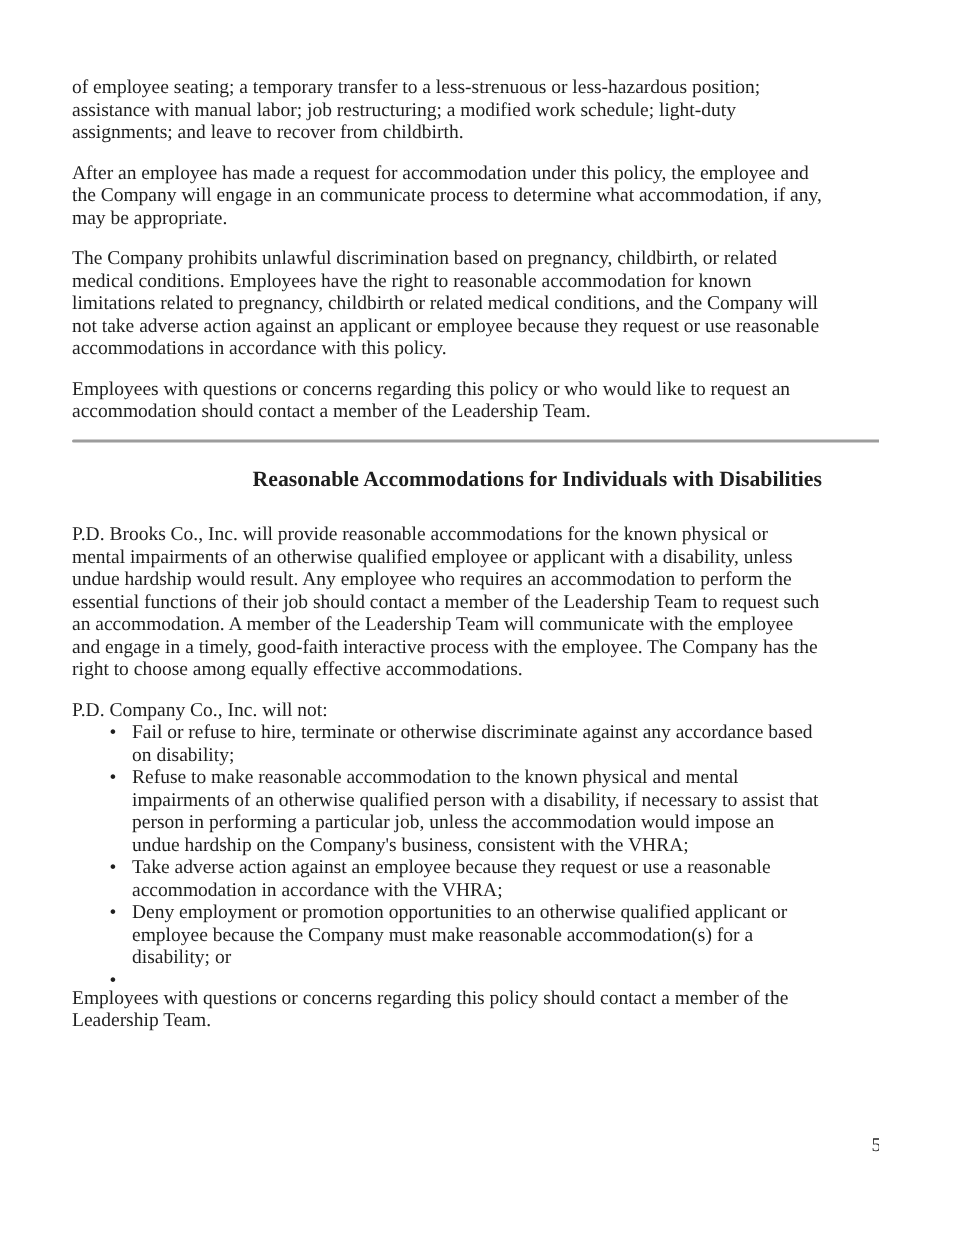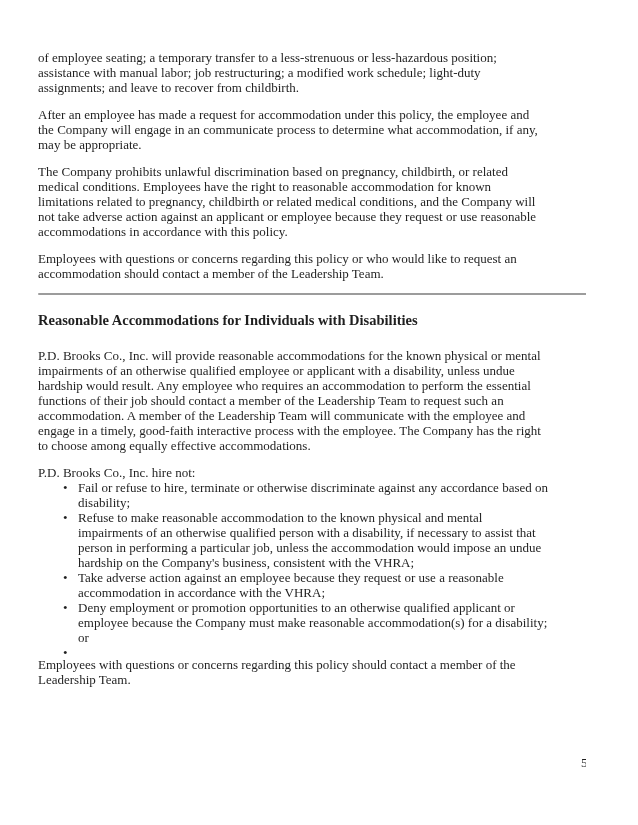--- a/index.html
+++ b/index.html
@@ -10,40 +10,41 @@
   .page {
     position: relative;
     width: 586px;
     height: 825px;
     box-sizing: border-box;
     background: #ffffff;
     color: #1f1f1f;
     font-family: "Liberation Serif", serif;
     font-size: 13px;
     line-height: 15px;
-    padding: 50px 38px 0 38px;
+    padding: 50px 38px 0 48px;
     overflow: hidden;
   }
   .para {
     margin: 0 0 12px 0;
     text-align: left;
   }
   .divider {
     height: 2px;
     width: 550px;
     background: #9c9c9c;
     border: none;
     border-radius: 1px;
     margin: 7px 0 0 0;
   }
   .section-heading {
     font-size: 14.5px;
     line-height: 19px;
     font-weight: bold;
     margin: 16px 0 18px 0;
+    text-align: right;
   }
   .policy-list {
     list-style: none;
     margin: 0 0 12px 0;
     padding: 0;
   }
   .policy-list li {
     position: relative;
     padding-left: 40px;
   }
@@ -75,21 +76,21 @@
 
   <p class="para">Employees with questions or concerns regarding this policy or who would like to request an accommodation should contact a member of the Leadership Team.</p>
 
   <div class="divider"></div>
 
   <h2 class="section-heading">Reasonable Accommodations for Individuals with Disabilities</h2>
 
 
   <p class="para">P.D. Brooks Co., Inc. will provide reasonable accommodations for the known physical or mental impairments of an otherwise qualified employee or applicant with a disability, unless undue hardship would result. Any employee who requires an accommodation to perform the essential functions of their job should contact a member of the Leadership Team to request such an accommodation. A member of the Leadership Team will communicate with the employee and engage in a timely, good-faith interactive process with the employee. The Company has the right to choose among equally effective accommodations.</p>
 
-  <p class="para lead-in">P.D. Brooks Co., Inc. hire not:</p>
+  <p class="para lead-in">P.D. Company Co., Inc. will not:</p>
 
   <ul class="policy-list">
     <li>
       <span class="bullet">•</span>
       <span>Fail or refuse to hire, terminate or otherwise discriminate against any accordance based on disability;</span>
     </li>
     <li>
       <span class="bullet">•</span>
       <span>Refuse to make reasonable accommodation to the known physical and mental impairments of an otherwise qualified person with a disability, if necessary to assist that person in performing a particular job, unless the accommodation would impose an undue hardship on the Company's business, consistent with the VHRA;</span>
     </li>

